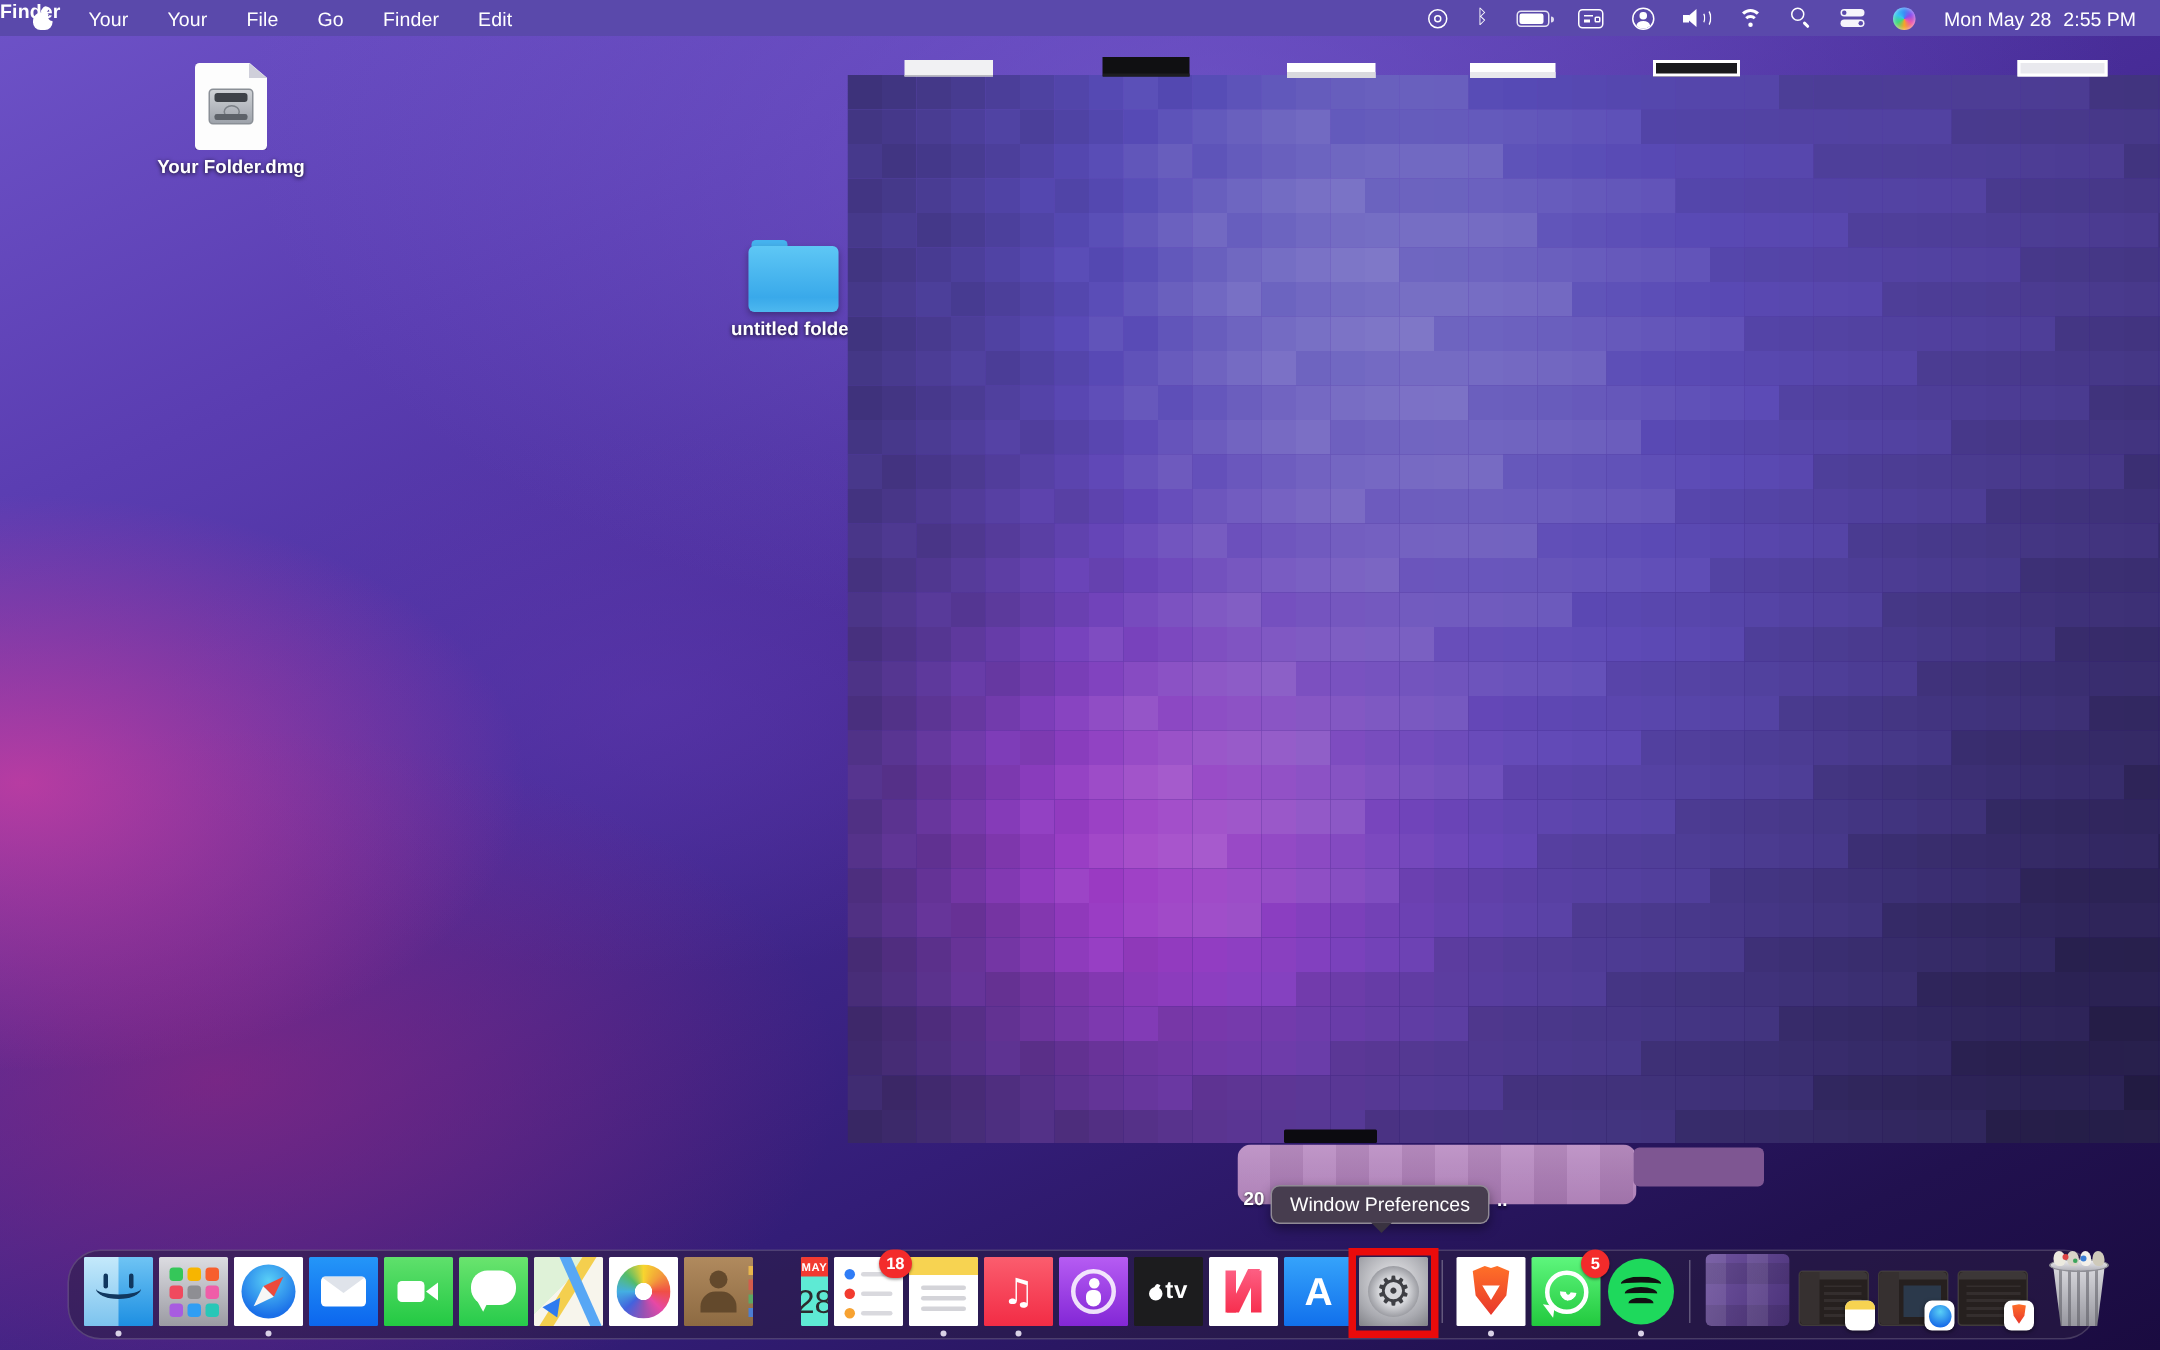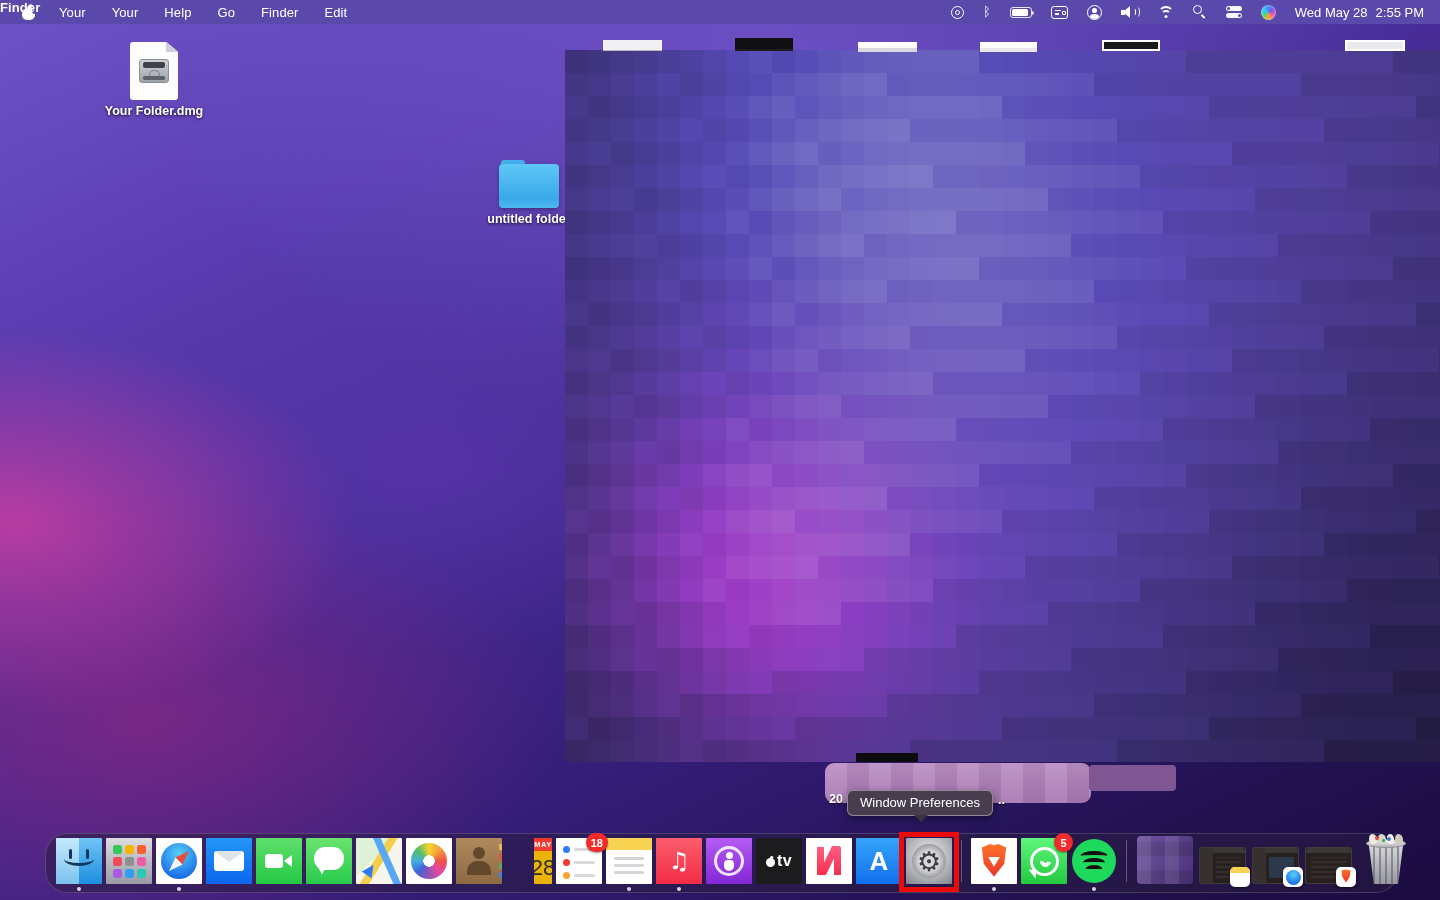--- a/index.html
+++ b/index.html
@@ -130,21 +130,21 @@
   .i-maps .nav { position:absolute; left:8px; top:26px; width:0; height:0; border-left:6px solid transparent; border-right:6px solid transparent; border-bottom:12px solid #2f7bf0; transform:rotate(35deg); }
   .i-photos { background:#fff; display:flex; align-items:center; justify-content:center; }
   .i-photos .flower { width:36px; height:36px; border-radius:50%;
      background:radial-gradient(circle,#fff 0 5.5px,rgba(255,255,255,0) 6px),
        conic-gradient(#f7d21e,#f2972a,#ef4136,#e5399e,#8e44ad,#3455db,#35a8e0,#47b75c,#f7d21e); opacity:.92; }
   .i-contacts { background:linear-gradient(180deg,#b08a5e,#8d6a42); }
   .i-contacts .head { position:absolute; left:17px; top:9px; width:12px; height:12px; background:#63492c; border-radius:50%; }
   .i-contacts .torso { position:absolute; left:11px; top:23px; width:24px; height:14px; background:#63492c; border-radius:10px 10px 0 0; }
   .i-contacts .tabs { position:absolute; right:0; top:6px; width:3px; height:34px; display:flex; flex-direction:column; gap:3px; }
   .i-contacts .tabs i { flex:1; }
-  .i-calendar { background:#eab308;margin-left:28px; }
+  .i-calendar { background:#5eead4;margin-left:28px; }
   .i-calendar .mon { position:absolute; left:0; right:0; top:0; height:13px; background:#f23a30; color:#fff; font-size:7.5px; font-weight:700; display:flex; align-items:center; justify-content:center; letter-spacing:.5px; }
   .i-calendar .day { position:absolute; left:0; right:0; top:13px; bottom:0; display:flex; align-items:center; justify-content:center; font-size:22px; font-weight:400; color:#2c2c2e; }
   .i-reminders { background:#fff; padding:8px 7px; display:flex; flex-direction:column; gap:6px; }
   .i-reminders .row { display:flex; align-items:center; gap:4px; }
   .i-reminders .b { width:7px; height:7px; border-radius:50%; }
   .i-reminders .ln { flex:1; height:3px; background:#d9d9de; border-radius:2px; }
   .i-notes { background:#fff; }
   .i-notes .top { position:absolute; left:0; right:0; top:0; height:12px; background:#f7d351; }
   .i-notes .ln { position:absolute; left:8px; right:8px; height:2.5px; background:#d4d4d9; border-radius:2px; }
   .i-music { background:linear-gradient(180deg,#fb5d6e,#f22c45); display:flex; align-items:center; justify-content:center; }
@@ -220,21 +220,21 @@
 <div class="menubar">
   <div class="mb-left">
     <span class="apple-logo">
         <span class="body"></span>
         <span class="bite"></span>
         <span class="leaf"></span>
       </span>
     <span class="mb-item app">Finder</span>
     <span class="mb-item">Your</span>
     <span class="mb-item">Your</span>
-    <span class="mb-item">Help</span>
+    <span class="mb-item">File</span>
     <span class="mb-item">Go</span>
     <span class="mb-item">Finder</span>
     <span class="mb-item">Edit</span>
   </div>
   <div class="mb-right">
     <span class="sic">
         <span class="mirror-o">
           <span class="mirror-i"></span>
         </span>
       </span>
@@ -280,21 +280,21 @@
         </span>
       </span>
     <span class="sic">
         <span class="cc">
           <span class="p a"></span>
           <span class="p b"></span>
         </span>
       </span>
     <span class="sic siri"></span>
     <span class="clock">
-      <span>Wed May 28</span>
+      <span>Mon May 28</span>
       <span>2:55 PM</span>
     </span>
   </div>
 </div>
 
 <div class="dicon" style="left:99px; top:42px;">
   <div class="dmg-page">
     <span class="fold"></span>
     <span class="drive">
         <span class="top"></span>

